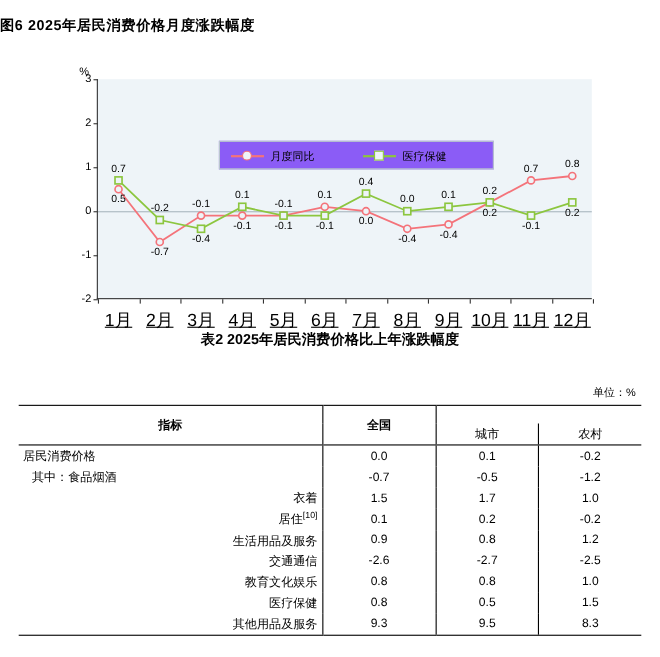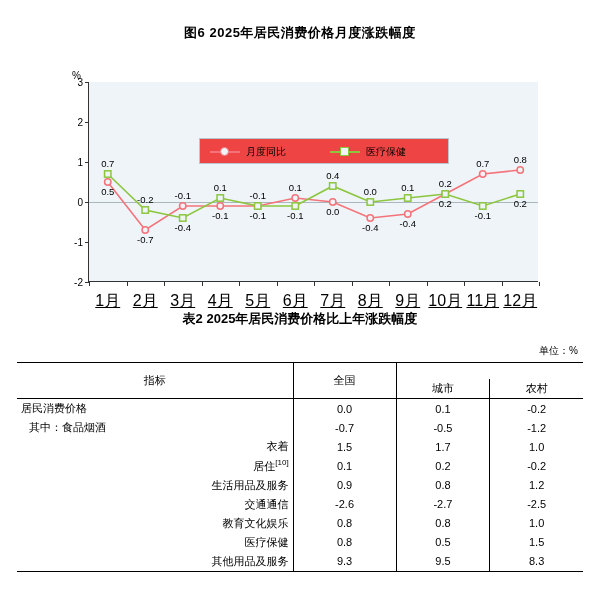--- a/index.html
+++ b/index.html
@@ -5,24 +5,23 @@
   html,body{margin:0;padding:0;}
   body{
     width:600px;height:597px;
     background:#ffffff;
     font-family:"Liberation Sans","DejaVu Sans",sans-serif;
     color:#000;
     position:relative;
     overflow:hidden;
   }
   .chart-title{
-    text-align:center;
     font-size:13px;
     font-weight:bold;
-    margin-top:24px;
+    margin-top:14px;
     letter-spacing:0.5px;
   }
   .chart-wrap{
     position:relative;
     width:600px;
     height:250px;
   }
   .yunit{
     position:absolute;
     left:72px;top:28px;
@@ -61,21 +60,21 @@
   }
   .xtick{
     position:absolute;top:0;width:1px;height:4px;background:#333;
   }
   svg.lines{position:absolute;left:0;top:0;width:450px;height:200px;overflow:visible;}
   .legendbox{
     position:absolute;
     left:110px;top:56px;
     width:250px;height:26px;
     border:1px solid #b9c6ce;
-    background:#ef4444;
+    background:#8b5cf6;
     box-sizing:border-box;
   }
   .legend-item{
     position:absolute;
     font-size:10px;
     top:6px;
     white-space:nowrap;
   }
   .lg-line{
     position:absolute;top:12px;width:30px;height:1.5px;
@@ -92,33 +91,33 @@
   }
   .table-title{
     text-align:center;
     font-size:13px;
     font-weight:bold;
     margin-top:18px;
   }
   .unit{
     text-align:right;
     font-size:10px;
-    margin:16px 22px 4px 0;
+    margin:32px 22px 4px 0;
   }
   table{
     border-collapse:collapse;
     width:566px;
     margin:0 auto;
     font-size:11px;
   }
   table td,table th{
     padding:2px 4px;
     font-weight:normal;
   }
-  .thick-top{border-top:1.5px solid #000;}
+  .thick-top{border-top:1.5px solid #000;font-weight:bold;}
   .thick-bot{border-bottom:1.5px solid #000;}
   .thin-bot{border-bottom:1px solid #000;}
   .vline{border-left:1px solid #000;}
   .ctr{text-align:center;}
   .num{text-align:center;}
   .indent1{padding-left:12px;}
   .indent2{padding-left:30px;text-align:right;}
   sup{font-size:8px;}
 </style>
 </head>

